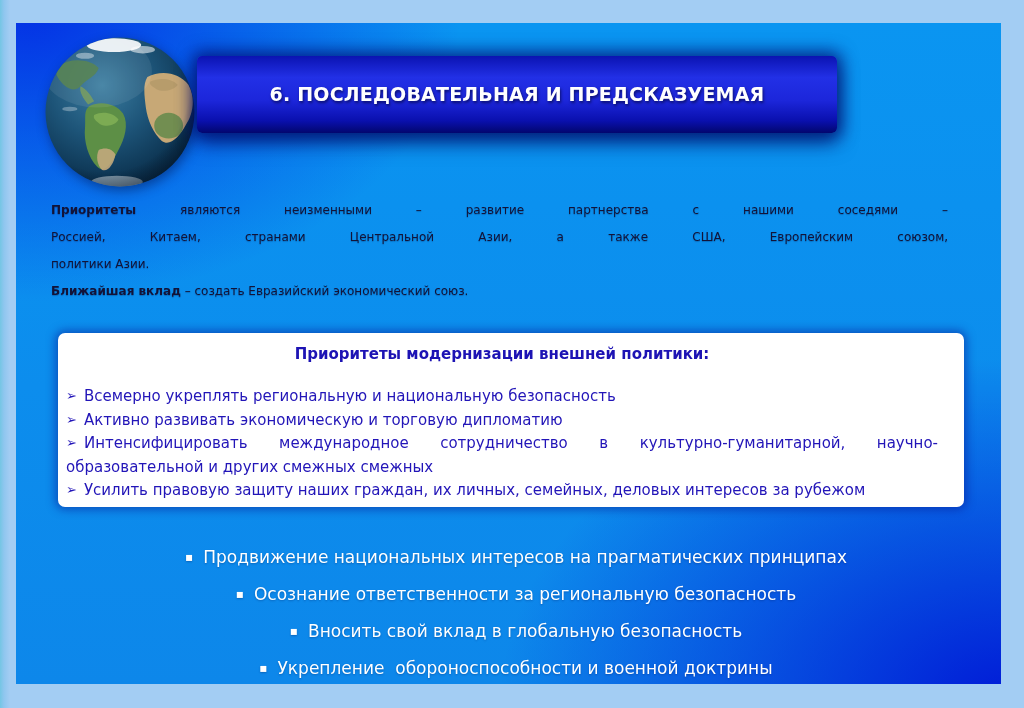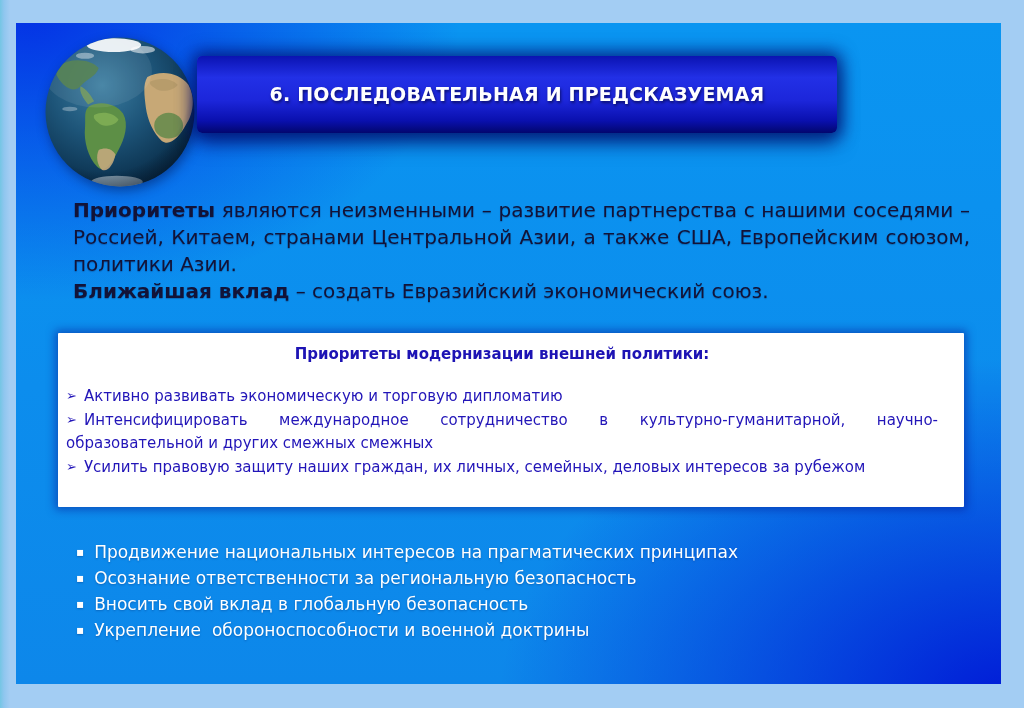--- a/index.html
+++ b/index.html
@@ -24,45 +24,46 @@
     background:linear-gradient(180deg,#0b13b2 0%,#2230e6 28%,#1c26da 58%,#0a10ae 84%,#02066e 100%);
     box-shadow:0 0 16px 5px rgba(0,10,110,.7), 0 10px 20px rgba(0,8,90,.55);
     display:flex;flex-direction:column;justify-content:center;align-items:center;
   }
   .banner .t-line{
     color:#ffffff;font-weight:bold;font-size:19px;line-height:27px;letter-spacing:.2px;
     text-shadow:1px 2px 3px rgba(0,0,40,.6);white-space:nowrap;
   }
   
   .intro{
-    position:absolute;left:57px;top:174px;width:897px;
-    color:#121338;font-size:20px;line-height:27px;
+    position:absolute;left:35px;top:174px;width:897px;
+    color:#121338;font-size:12px;line-height:27px;
     text-shadow:0 1px 1px rgba(0,10,50,.25);
   }
   .intro .line{text-align:left;}
   .intro .stretch{text-align:justify;text-align-last:justify;}
   .lead{font-weight:bold;}
   
   .pbox{
-    position:absolute;left:42px;top:310px;width:906px;height:174px;border-radius:1px;
+    position:absolute;left:42px;top:310px;width:906px;height:174px;border-radius:7px;
     background:#ffffff;box-shadow:0 0 8px 3px rgba(8,25,150,.5);
     box-sizing:border-box;padding:10px 26px 6px 8px;color:#2215b8;
   }
   .pbox-heading{
     text-align:center;font-weight:bold;font-size:15px;line-height:22px;color:#1d13b4;
     margin-bottom:20px;
   }
   .p-item{font-size:15px;line-height:23.6px;}
   .p-item .stretch-last{text-align:justify;text-align-last:justify;}
   .bullet-arrow{font-size:13px;margin-right:7px;position:relative;top:-1px;}
   
   .blist{position:absolute;left:60px;top:517px;width:880px;}
   .b-item{
-    color:#ffffff;font-size:17px;line-height:24px;white-space:pre-wrap;
+    color:#ffffff;font-size:17px;line-height:35px;white-space:pre-wrap;
     text-shadow:0 1px 2px rgba(0,20,80,.3);
+    text-align:center;
   }
   .square-bullet{font-size:12px;margin-right:10px;position:relative;top:-2px;}
 </style>
 </head>
 <body>
 
 <div class="slide">
 
   <div class="globe">
     <svg viewBox="0 0 200 200">
@@ -115,20 +116,23 @@
     <div class="line stretch"><span class="lead">Приоритеты</span><span> являются неизменными – развитие партнерства с нашими соседями –</span></div>
     <div class="line stretch">Россией, Китаем, странами Центральной Азии,  а также США, Европейским союзом,</div>
     <div class="line">политики Азии.</div>
     <div class="line"><span class="lead">Ближайшая вклад</span><span> – создать Евразийский экономический союз.</span></div>
   </div>
 
   <div class="pbox">
     <div class="pbox-heading">Приоритеты модернизации внешней политики:</div>
 
     <div class="p-item">
+      <span class="bullet-arrow">➢</span><span>Всемерно укреплять региональную и национальную безопасность</span>
+    </div>
+    <div class="p-item">
       <span class="bullet-arrow">➢</span><span>Активно развивать экономическую и торговую дипломатию</span>
     </div>
     <div class="p-item">
       <div class="stretch-last"><span class="bullet-arrow">➢</span><span>Интенсифицировать международное сотрудничество в культурно-гуманитарной, научно-</span></div>
       <div>образовательной и других смежных смежных</div>
     </div>
     <div class="p-item">
       <span class="bullet-arrow">➢</span><span>Усилить правовую защиту наших граждан, их личных, семейных, деловых интересов за рубежом</span>
     </div>
   </div>

